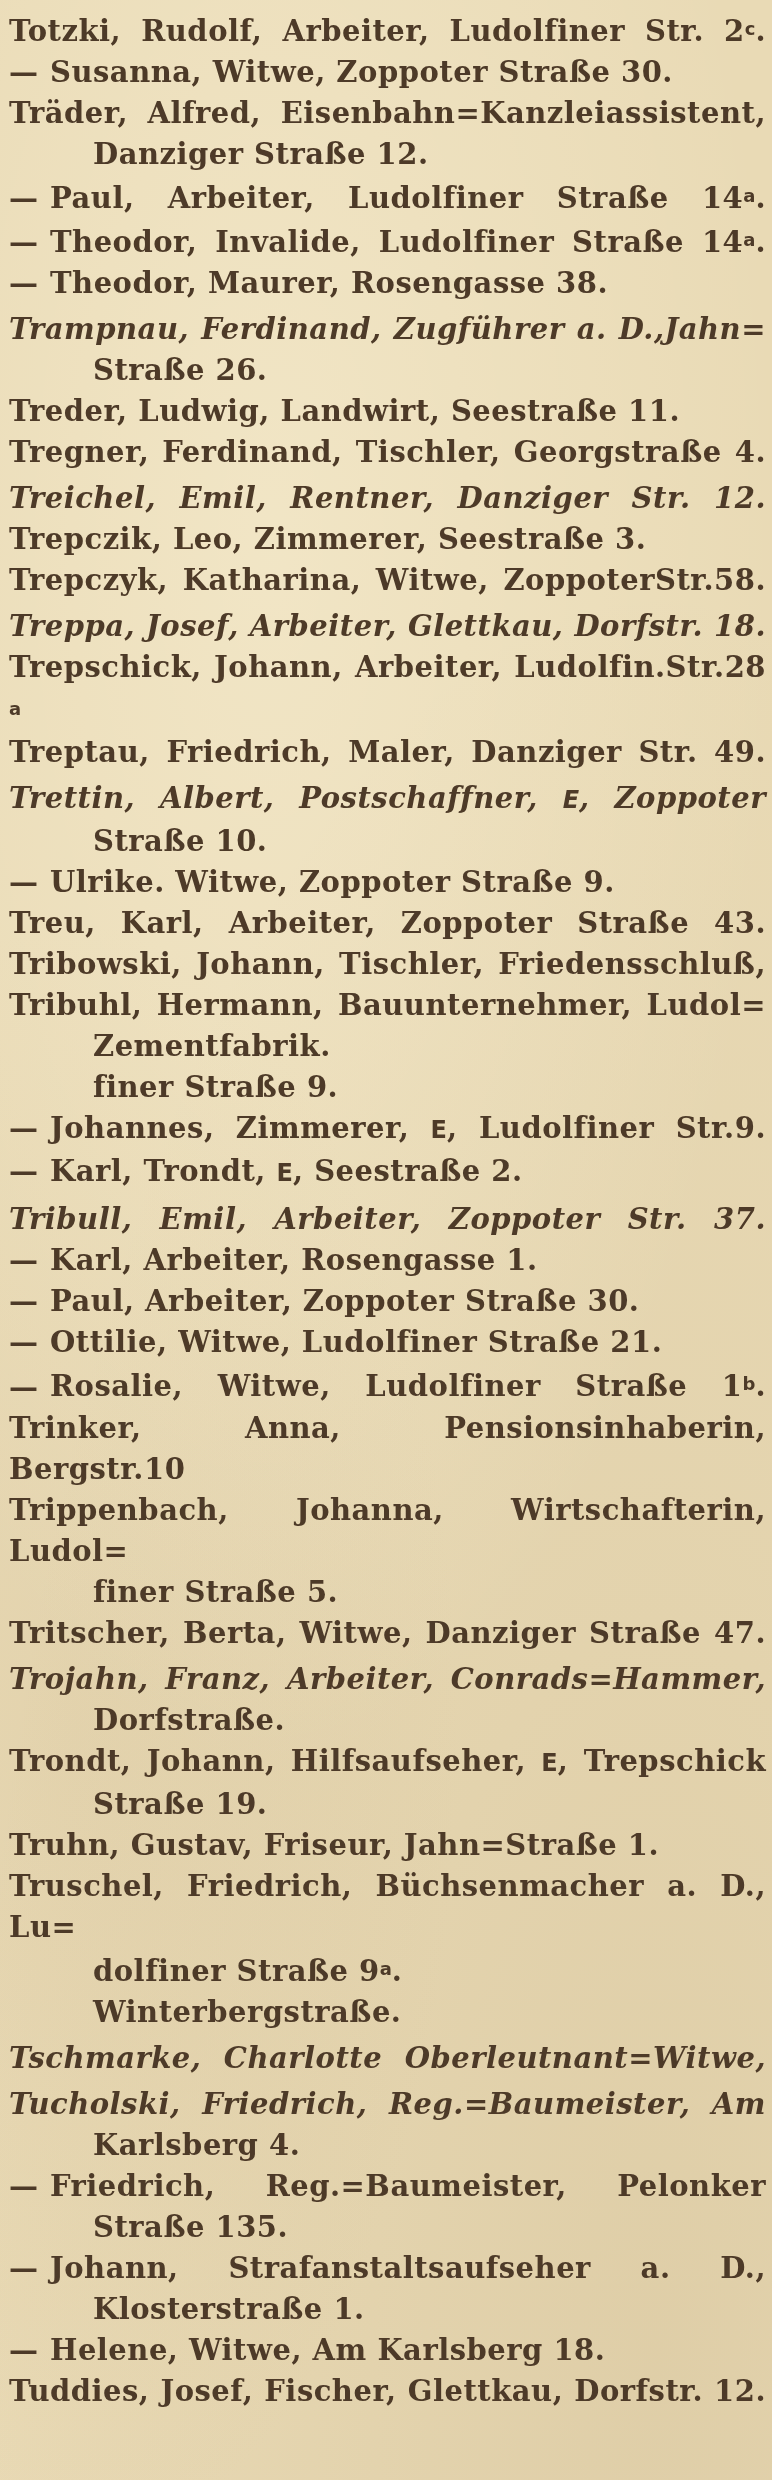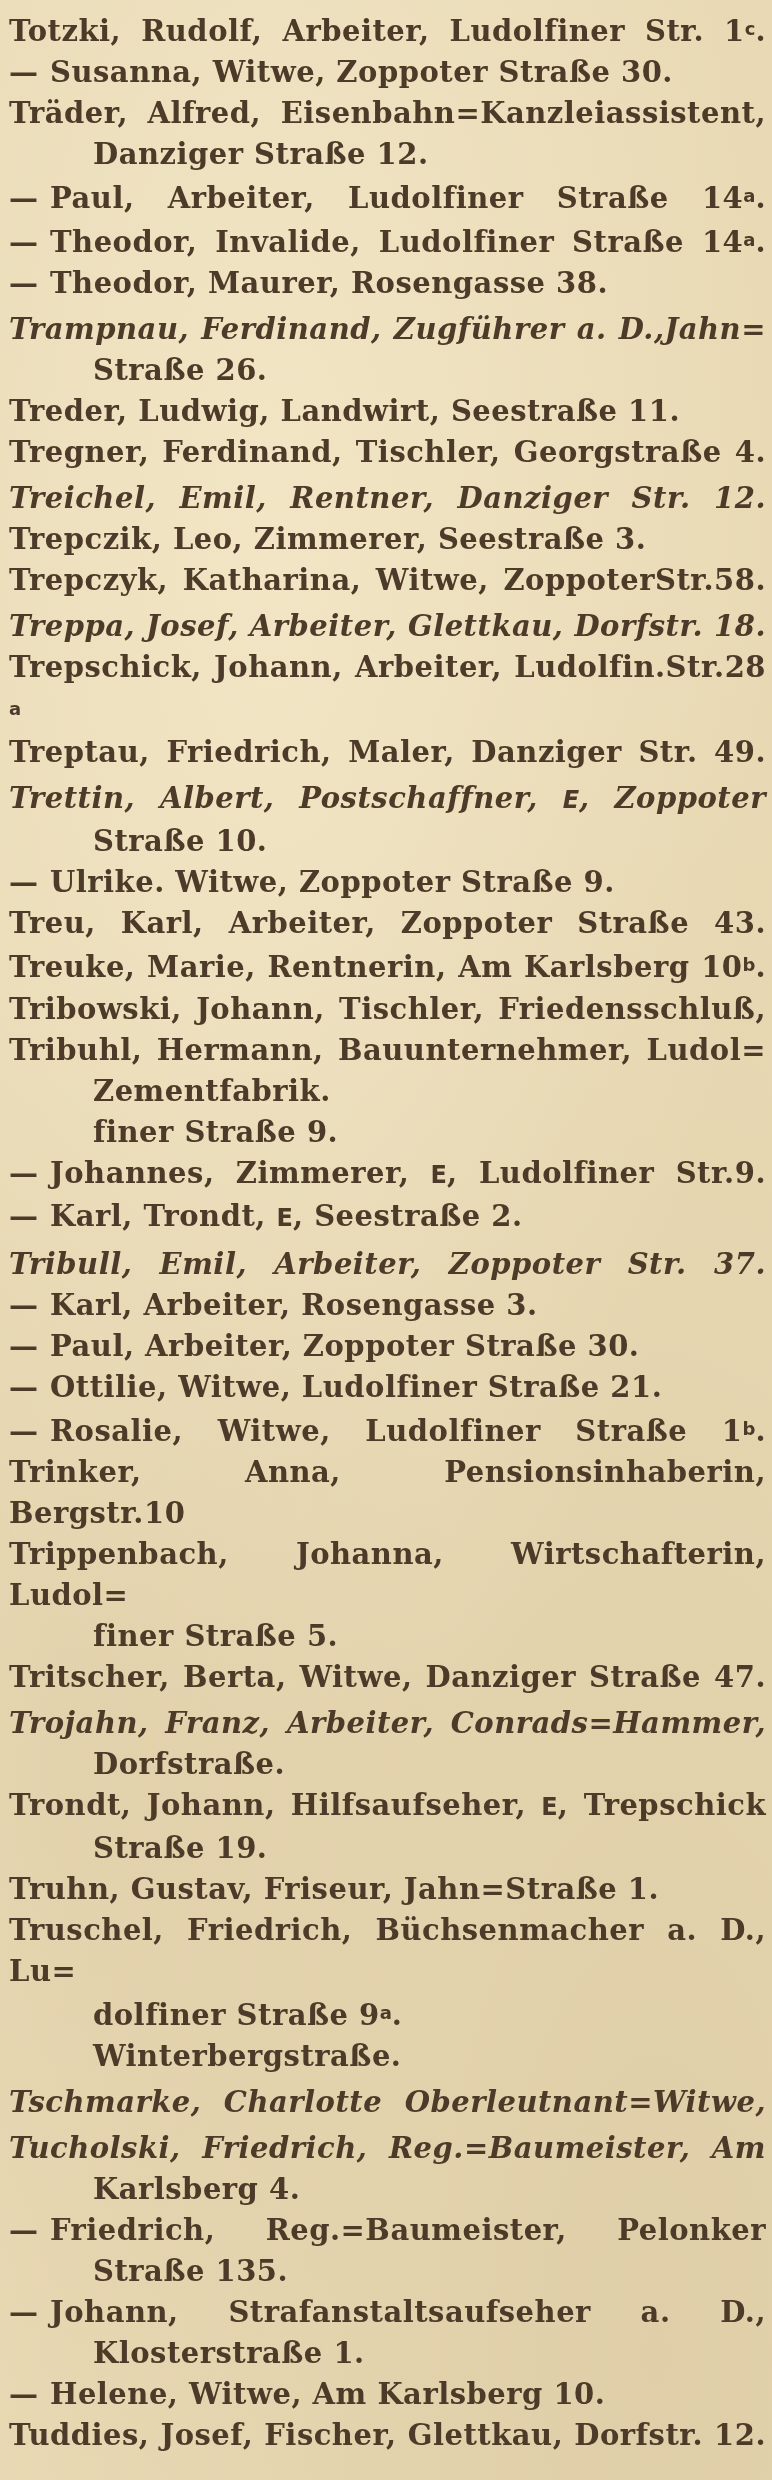--- a/index.html
+++ b/index.html
@@ -41,50 +41,49 @@
     font-size: 0.62em;
     vertical-align: 0.34em;
     letter-spacing: 0;
   }
 </style>
 </head>
 <body>
 
 <div class="page">
   <div id="lines">
-      <div class="line entry just"><span>Totzki, Rudolf, Arbeiter, Ludolfiner Str. 1</span><span class="sup">c</span><span>.</span></div>
+      <div class="line entry just"><span>Totzki, Rudolf, Arbeiter, Ludolfiner Str. 2</span><span class="sup">c</span><span>.</span></div>
       <div class="line dash"><span class="ditto">—</span><span>Susanna, Witwe, Zoppoter Straße 30.</span></div>
       <div class="line entry just"><span>Träder, Alfred, Eisenbahn=Kanzleiassistent,</span></div>
       <div class="line cont"><span>Danziger Straße 12.</span></div>
       <div class="line dash just"><span class="ditto">—</span><span>Paul, Arbeiter, Ludolfiner Straße 14</span><span class="sup">a</span><span>.</span></div>
       <div class="line dash just"><span class="ditto">—</span><span>Theodor, Invalide, Ludolfiner Straße 14</span><span class="sup">a</span><span>.</span></div>
       <div class="line dash"><span class="ditto">—</span><span>Theodor, Maurer, Rosengasse 38.</span></div>
       <div class="line entry just gap"><span>Trampnau, Ferdinand, Zugführer a. D.,Jahn=</span></div>
       <div class="line cont"><span>Straße 26.</span></div>
       <div class="line entry"><span>Treder, Ludwig, Landwirt, Seestraße 11.</span></div>
       <div class="line entry just"><span>Tregner, Ferdinand, Tischler, Georgstraße 4.</span></div>
       <div class="line entry just gap"><span>Treichel, Emil, Rentner, Danziger Str. 12.</span></div>
       <div class="line entry"><span>Trepczik, Leo, Zimmerer, Seestraße 3.</span></div>
       <div class="line entry just"><span>Trepczyk, Katharina, Witwe, ZoppoterStr.58.</span></div>
       <div class="line entry just gap"><span>Treppa, Josef, Arbeiter, Glettkau, Dorfstr. 18.</span></div>
       <div class="line entry just"><span>Trepschick, Johann, Arbeiter, Ludolfin.Str.28</span><span class="sup">a</span></div>
       <div class="line entry just"><span>Treptau, Friedrich, Maler, Danziger Str. 49.</span></div>
       <div class="line entry just gap"><span>Trettin, Albert, Postschaffner, </span><span class="owner">E</span><span>, Zoppoter</span></div>
       <div class="line cont"><span>Straße 10.</span></div>
       <div class="line dash"><span class="ditto">—</span><span>Ulrike. Witwe, Zoppoter Straße 9.</span></div>
       <div class="line entry just"><span>Treu, Karl, Arbeiter, Zoppoter Straße 43.</span></div>
-      <div class="line entry just"><span>Treuke, Marie, Rentnerin, Am Karlsberg 10</span><span class="sup">b</span><span>.</span></div>
       <div class="line entry just"><span>Tribowski, Johann, Tischler, Friedensschluß,</span></div>
       <div class="line entry just"><span>Tribuhl, Hermann, Bauunternehmer, Ludol=</span></div>
       <div class="line cont"><span>Zementfabrik.</span></div>
       <div class="line cont"><span>finer Straße 9.</span></div>
       <div class="line dash just"><span class="ditto">—</span><span>Johannes, Zimmerer, </span><span class="owner">E</span><span>, Ludolfiner Str.9.</span></div>
       <div class="line dash"><span class="ditto">—</span><span>Karl, Trondt, </span><span class="owner">E</span><span>, Seestraße 2.</span></div>
       <div class="line entry just gap"><span>Tribull, Emil, Arbeiter, Zoppoter Str. 37.</span></div>
-      <div class="line dash"><span class="ditto">—</span><span>Karl, Arbeiter, Rosengasse 3.</span></div>
+      <div class="line dash"><span class="ditto">—</span><span>Karl, Arbeiter, Rosengasse 1.</span></div>
       <div class="line dash"><span class="ditto">—</span><span>Paul, Arbeiter, Zoppoter Straße 30.</span></div>
       <div class="line dash"><span class="ditto">—</span><span>Ottilie, Witwe, Ludolfiner Straße 21.</span></div>
       <div class="line dash just"><span class="ditto">—</span><span>Rosalie, Witwe, Ludolfiner Straße 1</span><span class="sup">b</span><span>.</span></div>
       <div class="line entry just"><span>Trinker, Anna, Pensionsinhaberin, Bergstr.10</span></div>
       <div class="line entry just"><span>Trippenbach, Johanna, Wirtschafterin, Ludol=</span></div>
       <div class="line cont"><span>finer Straße 5.</span></div>
       <div class="line entry just"><span>Tritscher, Berta, Witwe, Danziger Straße 47.</span></div>
       <div class="line entry just gap"><span>Trojahn, Franz, Arbeiter, Conrads=Hammer,</span></div>
       <div class="line cont"><span>Dorfstraße.</span></div>
       <div class="line entry just"><span>Trondt, Johann, Hilfsaufseher, </span><span class="owner">E</span><span>, Trepschick</span></div>
@@ -93,16 +92,16 @@
       <div class="line entry just"><span>Truschel, Friedrich, Büchsenmacher a. D., Lu=</span></div>
       <div class="line cont"><span>dolfiner Straße 9</span><span class="sup">a</span><span>.</span></div>
       <div class="line cont"><span>Winterbergstraße.</span></div>
       <div class="line entry just gap"><span>Tschmarke, Charlotte Oberleutnant=Witwe,</span></div>
       <div class="line entry just gap"><span>Tucholski, Friedrich, Reg.=Baumeister, Am</span></div>
       <div class="line cont"><span>Karlsberg 4.</span></div>
       <div class="line dash just"><span class="ditto">—</span><span>Friedrich, Reg.=Baumeister, Pelonker</span></div>
       <div class="line cont"><span>Straße 135.</span></div>
       <div class="line dash just"><span class="ditto">—</span><span>Johann, Strafanstaltsaufseher a. D.,</span></div>
       <div class="line cont"><span>Klosterstraße 1.</span></div>
-      <div class="line dash"><span class="ditto">—</span><span>Helene, Witwe, Am Karlsberg 10.</span></div>
+      <div class="line dash"><span class="ditto">—</span><span>Helene, Witwe, Am Karlsberg 18.</span></div>
       <div class="line entry just"><span>Tuddies, Josef, Fischer, Glettkau, Dorfstr. 12.</span></div>
     </div>
 </div>
 
 </body></html>

